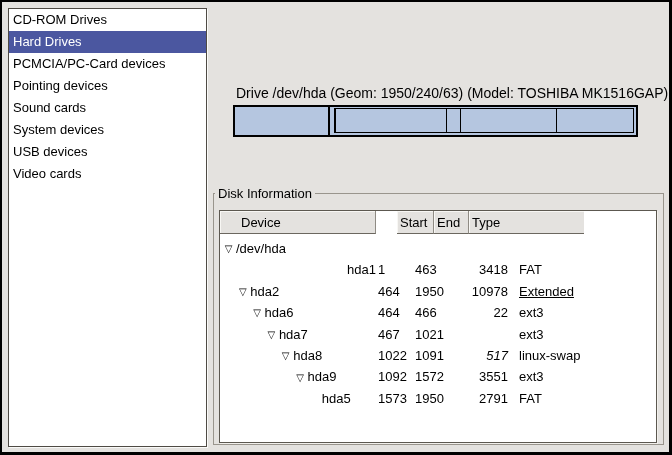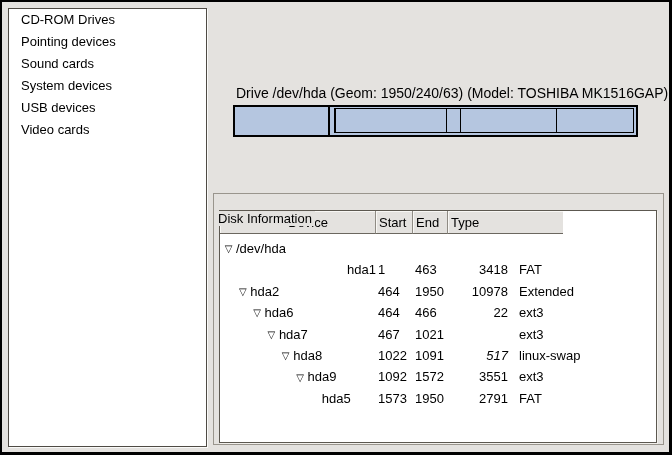--- a/index.html
+++ b/index.html
@@ -22,21 +22,21 @@
   
   .listbox {
     position:absolute; left:6px; top:6px; width:199px; height:439px;
     background:#fff;
     border:1px solid #4f4b45;
     box-shadow:1px 1px 0 #fafaf8;
     overflow:hidden;
   }
   .list-item {
     height:22px; line-height:22px;
-    padding-left:12px;
+    padding-left:4px;
     font-size:13px;
     white-space:nowrap;
     cursor:default;
   }
   .list-item.selected {
     background:var(--selection-bg,#4b57a0);
     color:var(--selection-text,#fff);
   }
 
   
@@ -69,21 +69,20 @@
   .frame-border {
     position:absolute; left:0; right:0; top:7px; bottom:0;
     border:1px solid #99958d;
   }
   .frame-label {
     position:absolute; left:2px; top:0;
     padding:0 3px;
     background:var(--window-bg,#e4e2df);
     font-size:13px; line-height:15px;
     z-index:2;
-    margin-top:25px;
   }
 
   
   .table {
     position:absolute; left:217px; top:208px; width:438px; height:233px;
     background:#fff;
     border:1px solid #5c5850;
     box-shadow:1px 1px 0 #f2f0ec;
     overflow:hidden;
   }
@@ -92,21 +91,21 @@
     height:23px; line-height:24px;
     font-size:13px;
     background:var(--window-bg,#e4e2df);
     border-right:1px solid #8f8b84;
     border-bottom:1px solid #6b675f;
     box-shadow:inset 1px 1px 0 #f8f7f4;
     padding-left:3px;
     white-space:nowrap; overflow:hidden;
     cursor:default;
   }
-  .th:first-child { padding-left:21px;text-align:center; }
+  .th:first-child { padding-left:21px; }
   .th:last-child { border-right:none; }
   .tbody { padding-top:4px; }
   .trow { display:flex; height:21.4px; line-height:21.4px; font-size:13px; cursor:default; }
   .cell { white-space:nowrap; overflow:hidden; }
   .cell.device { display:flex; align-items:center; padding-left:2px; }
   .cell.num-left  { padding-left:2px; }
   .cell.num-right { text-align:right; padding-right:8px; }
   .cell.type { padding-left:3px; }
   .indent { display:inline-block; height:1px; flex:none; }
   .expander {
@@ -117,20 +116,22 @@
   .dev-label { margin-left:1px; }
 </style>
 </head>
 <body>
 
 <div class="window">
   <div class="desktop">
 
     <div class="listbox" id="listbox">
         <div class="list-item">CD-ROM Drives</div>
+        <div class="list-item selected">Hard Drives</div>
+        <div class="list-item">PCMCIA/PC-Card devices</div>
         <div class="list-item">Pointing devices</div>
         <div class="list-item">Sound cards</div>
         <div class="list-item">System devices</div>
         <div class="list-item">USB devices</div>
         <div class="list-item">Video cards</div>
       </div>
 
     <div class="drive-title">Drive /dev/hda (Geom: 1950/240/63) (Model: TOSHIBA MK1516GAP)</div>
 
     <div class="partition-bar" id="partition-bar">
@@ -145,21 +146,21 @@
     </div>
 
     <div class="frame">
       <span class="frame-label">Disk Information</span>
       <div class="frame-border"></div>
     </div>
 
     <div class="table">
       <div class="thead" id="thead">
           <div class="th" style="width: 156px;">Device</div>
-          <div class="th" style="width: 37px;">Start</div>
+          <div class="th" style="width: 37px; margin-left: 21px;">Start</div>
           <div class="th" style="width: 35px;">End</div>
           <div class="th" style="width: 115px;">Type</div>
         </div>
       <div class="tbody" id="tbody">
           <div class="trow">
             <div class="cell device" style="width: 156px;">
               <span class="indent" style="width: 0px;"></span>
               <span class="expander">▽</span>
               <span class="dev-label">/dev/hda</span>
             </div>
@@ -181,21 +182,21 @@
           </div>
           <div class="trow">
             <div class="cell device" style="width: 156px;">
               <span class="indent" style="width: 14.3px;"></span>
               <span class="expander">▽</span>
               <span class="dev-label">hda2</span>
             </div>
             <div class="cell num-left" style="width: 37px;">464</div>
             <div class="cell num-left" style="width: 35px;">1950</div>
             <div class="cell num-right" style="width: 68px;">10978</div>
-            <div class="cell type" style="width: 140px;">Extended</div>
+            <div class="cell type" style="width: 140px; text-decoration: underline;">Extended</div>
           </div>
           <div class="trow">
             <div class="cell device" style="width: 156px;">
               <span class="indent" style="width: 28.6px;"></span>
               <span class="expander">▽</span>
               <span class="dev-label">hda6</span>
             </div>
             <div class="cell num-left" style="width: 37px;">464</div>
             <div class="cell num-left" style="width: 35px;">466</div>
             <div class="cell num-right" style="width: 68px;">22</div>

